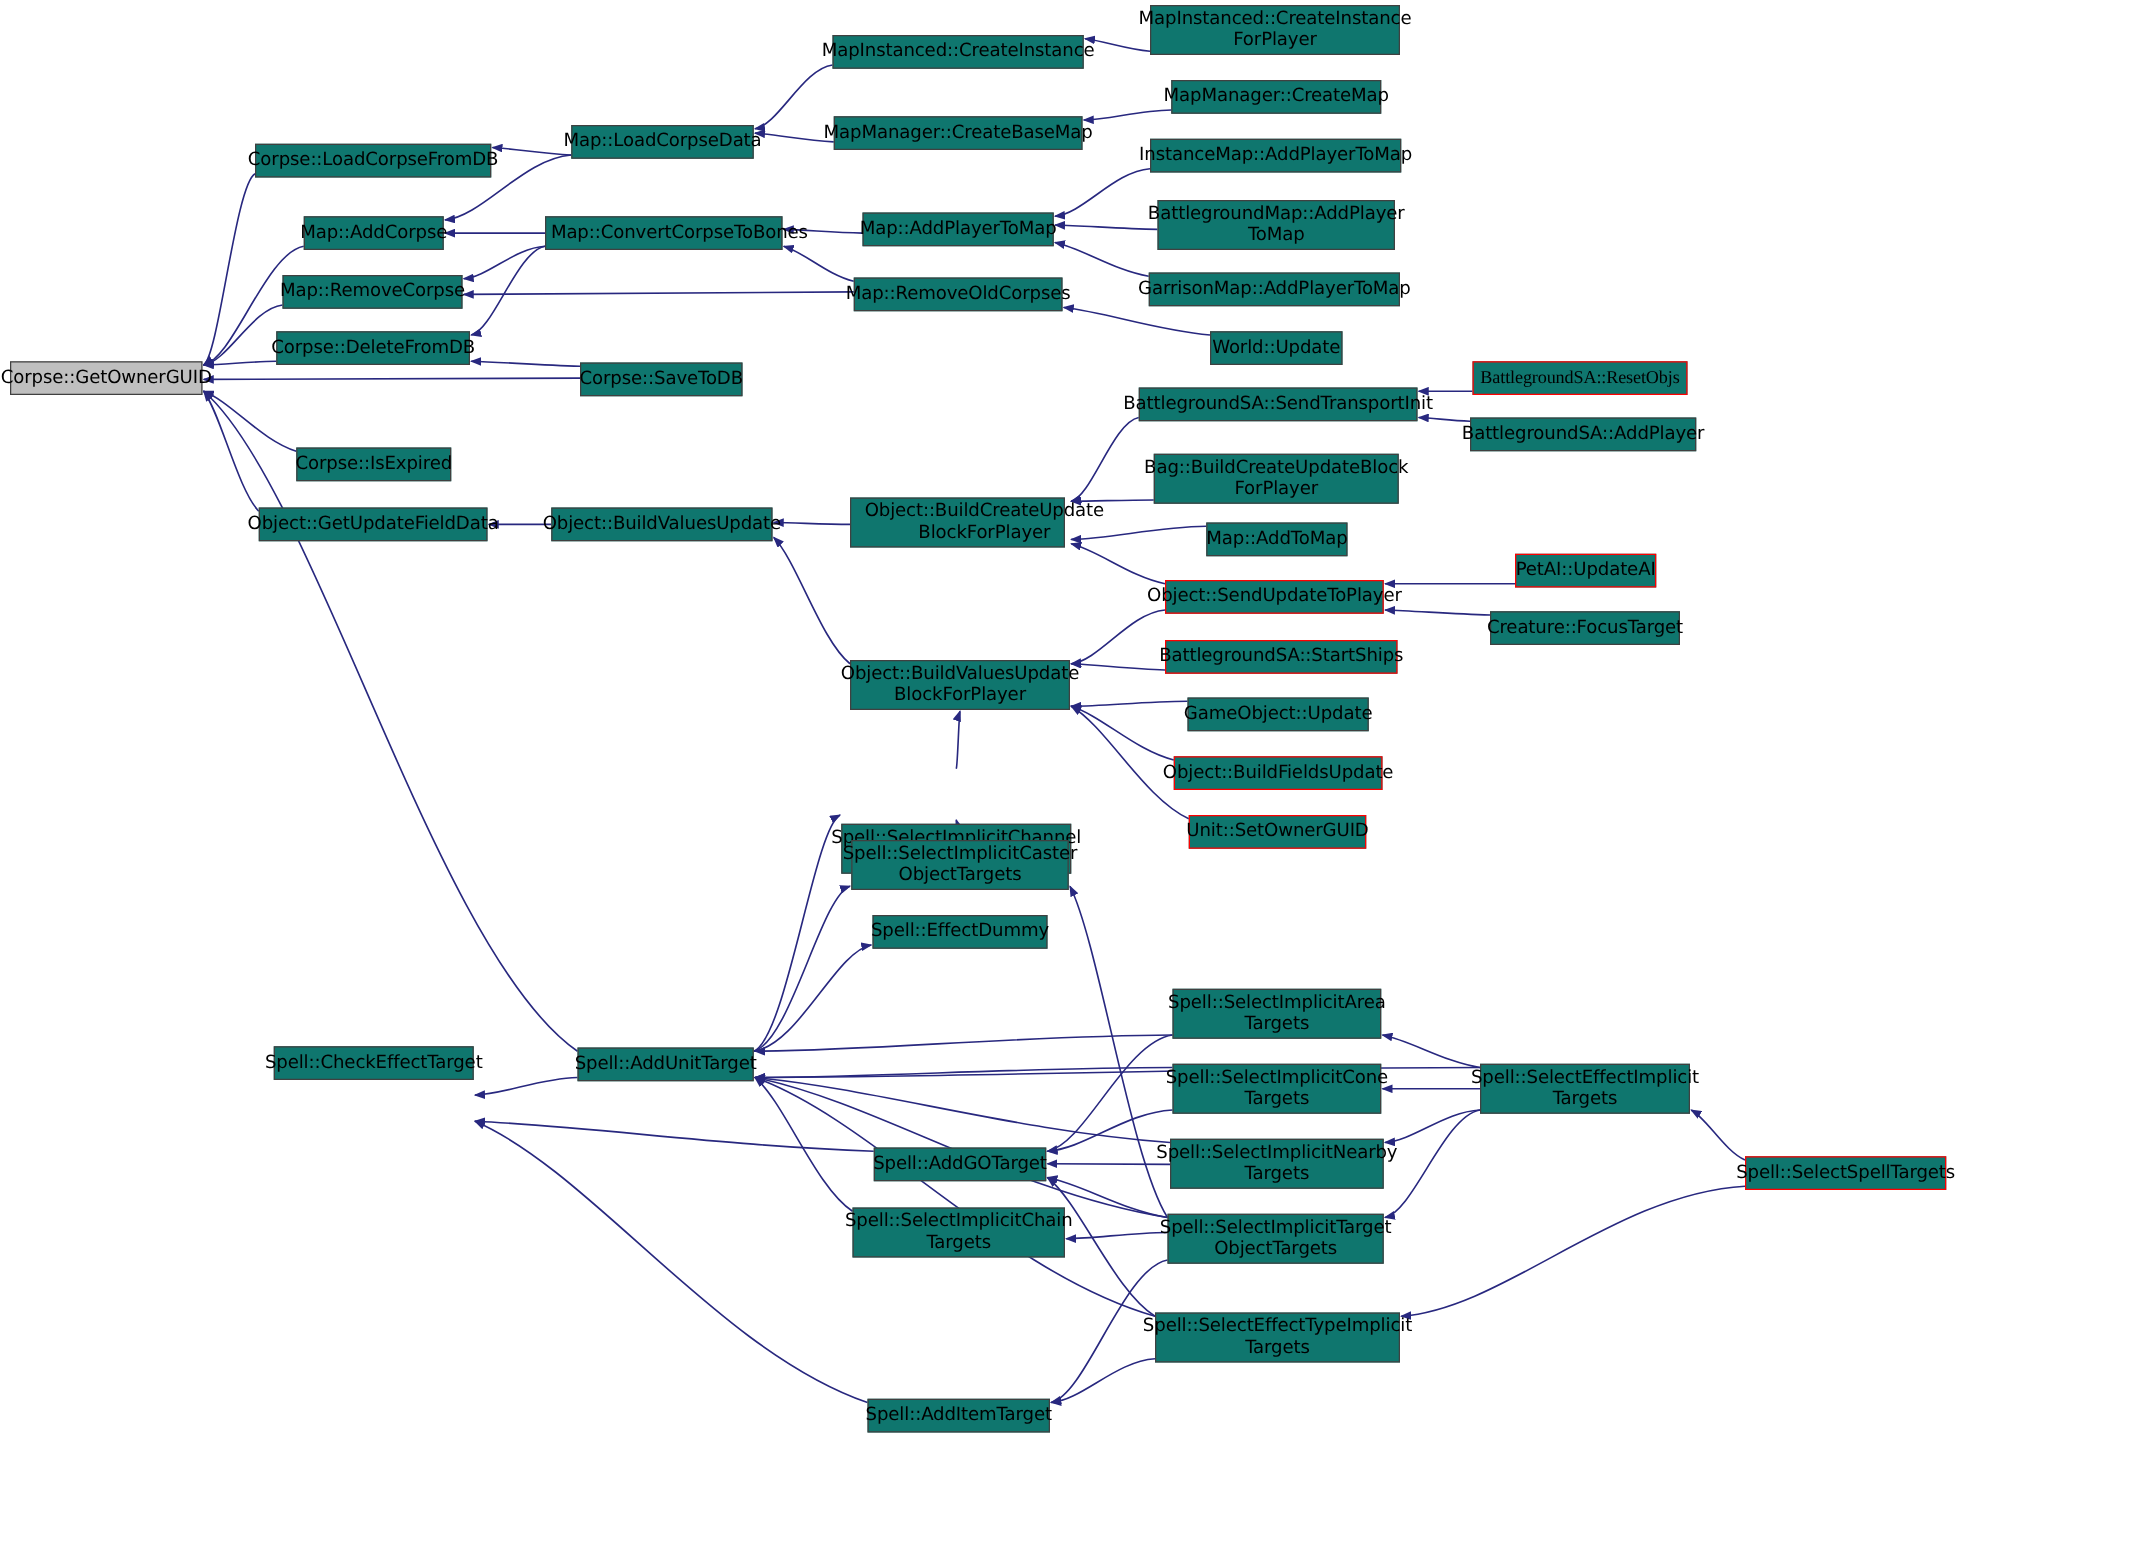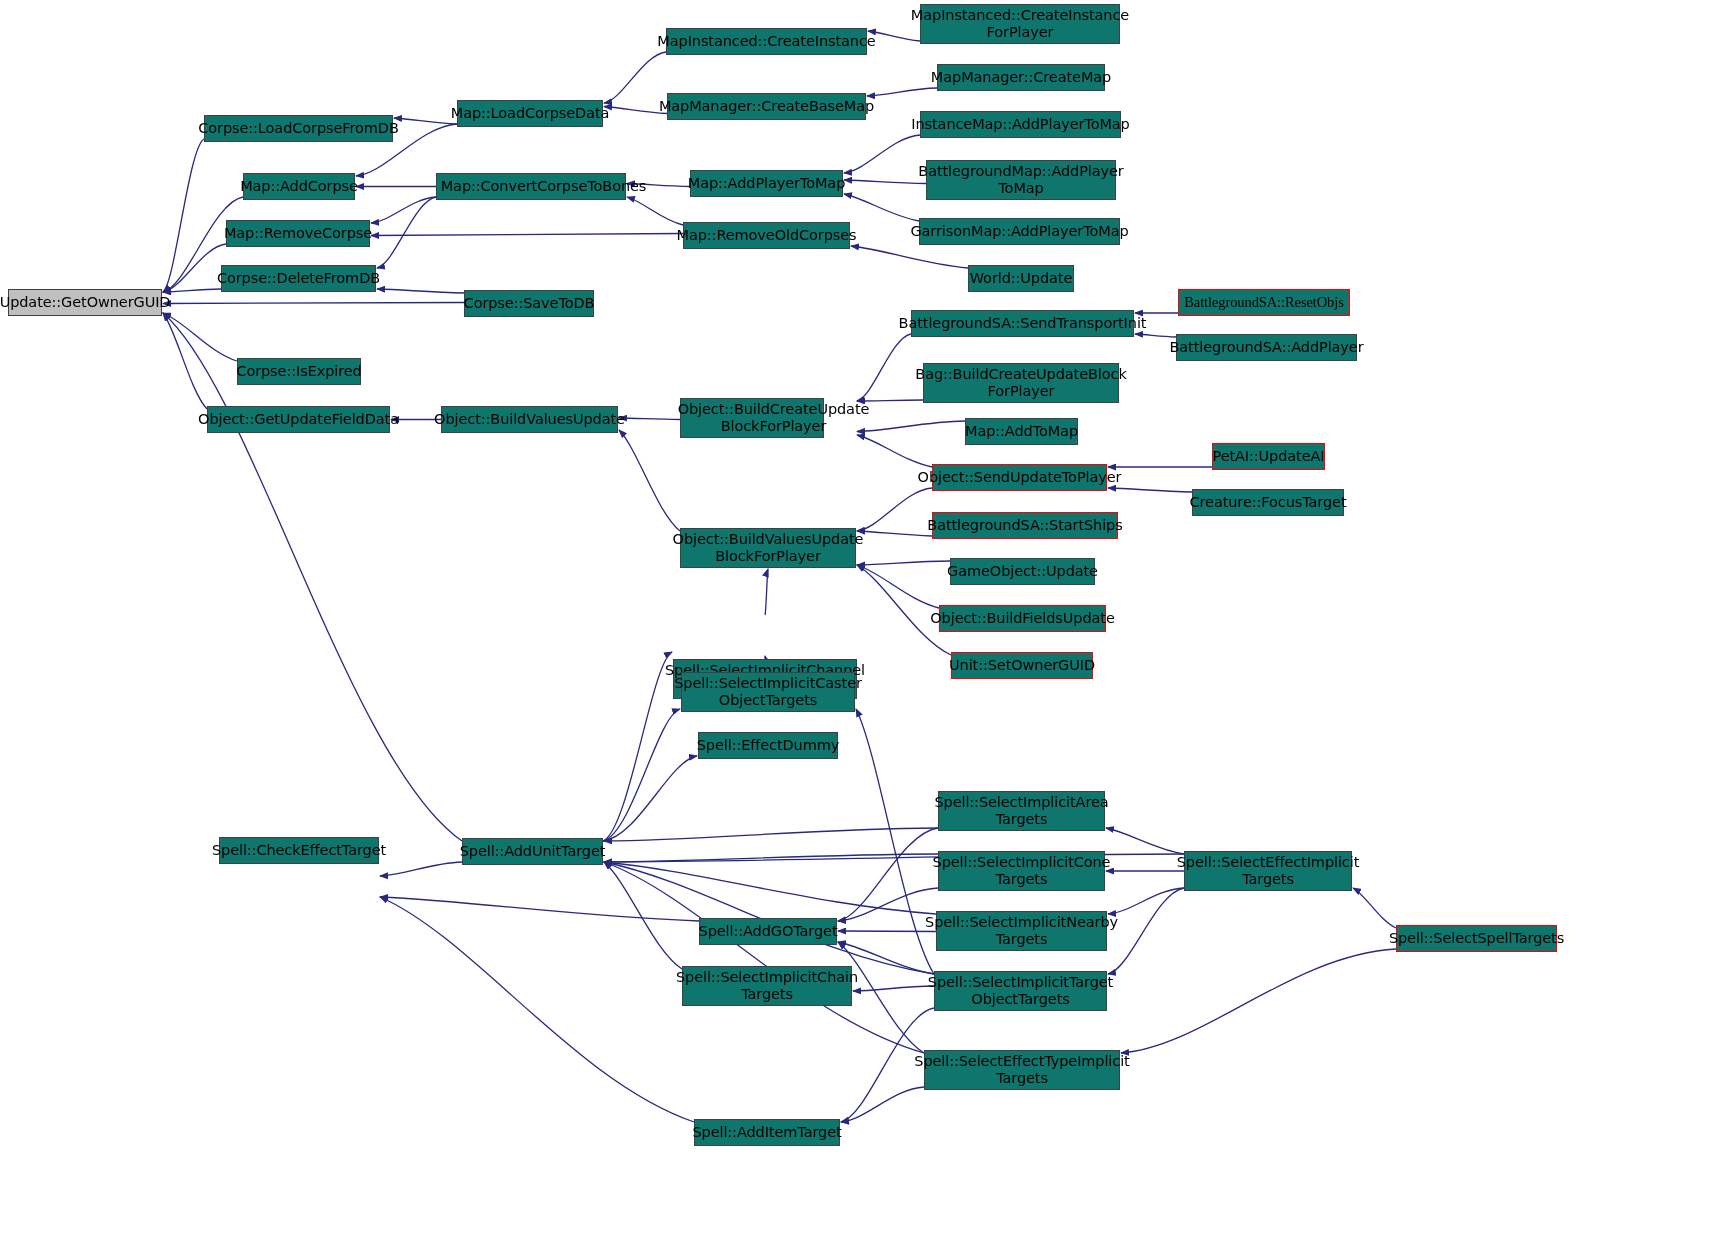--- a/index.html
+++ b/index.html
@@ -127,21 +127,21 @@
         <path d="M 1184 888 C 1155.12 889.495, 1130.8 912.505, 1108 914" fill="none" stroke="#28287f" stroke-width="1.3" marker-end="url(#arrowhead)"></path>
         <path d="M 1184 888 C 1155.12 892.945, 1130.8 969.0550000000001, 1108 974" fill="none" stroke="#28287f" stroke-width="1.3" marker-end="url(#arrowhead)"></path>
         <path d="M 1396 928 C 1379.66 920.7, 1365.9 895.3, 1353 888" fill="none" stroke="#28287f" stroke-width="1.3" marker-end="url(#arrowhead)"></path>
         <path d="M 1396 949 C 1291.5 954.98, 1203.5 1047.02, 1121 1053" fill="none" stroke="#28287f" stroke-width="1.3" marker-end="url(#arrowhead)"></path>
         <path d="M 924 1087 C 892.46 1089.0125, 865.9 1119.9875, 841 1122" fill="none" stroke="#28287f" stroke-width="1.3" marker-end="url(#arrowhead)"></path>
         <path d="M 934 1008 C 898.66 1014.555, 868.9 1115.445, 841 1122" fill="none" stroke="#28287f" stroke-width="1.3" marker-end="url(#arrowhead)"></path>
         <path d="M 694 1122 C 574.68 1080.9375, 474.20000000000005 938.0625, 380 897" fill="none" stroke="#28287f" stroke-width="1.3" marker-end="url(#arrowhead)"></path>
       </g>
   </svg>
   <div id="node-layer">
-      <div class="node root" style="left: 8px; top: 289px; width: 154px; height: 27px;">Update::GetOwnerGUID</div>
+      <div class="node root" style="left: 8px; top: 289px; width: 154px; height: 27px;">Corpse::GetOwnerGUID</div>
       <div class="node" style="left: 204px; top: 115px; width: 189px; height: 27px;">Corpse::LoadCorpseFromDB</div>
       <div class="node" style="left: 243px; top: 173px; width: 112px; height: 27px;">Map::AddCorpse</div>
       <div class="node" style="left: 226px; top: 220px; width: 144px; height: 27px;">Map::RemoveCorpse</div>
       <div class="node" style="left: 221px; top: 265px; width: 155px; height: 27px;">Corpse::DeleteFromDB</div>
       <div class="node" style="left: 464px; top: 290px; width: 130px; height: 27px;">Corpse::SaveToDB</div>
       <div class="node" style="left: 237px; top: 358px; width: 124px; height: 27px;">Corpse::IsExpired</div>
       <div class="node" style="left: 207px; top: 406px; width: 183px; height: 27px;">Object::GetUpdateFieldData</div>
       <div class="node" style="left: 457px; top: 100px; width: 146px; height: 27px;">Map::LoadCorpseData</div>
       <div class="node" style="left: 436px; top: 173px; width: 190px; height: 27px; padding-left: 28px;">Map::ConvertCorpseToBones</div>
       <div class="node" style="left: 666px; top: 28px; width: 201px; height: 27px;">MapInstanced::CreateInstance</div>
@@ -155,21 +155,21 @@
       <div class="node" style="left: 926px; top: 160px; width: 190px; height: 40px;">BattlegroundMap::AddPlayer
 ToMap</div>
       <div class="node" style="left: 919px; top: 218px; width: 201px; height: 27px;">GarrisonMap::AddPlayerToMap</div>
       <div class="node" style="left: 968px; top: 265px; width: 106px; height: 27px;">World::Update</div>
       <div class="node" style="left: 911px; top: 310px; width: 223px; height: 27px;">BattlegroundSA::SendTransportInit</div>
       <div class="node red" style="left: 1178px; top: 289px; width: 172px; height: 27px; font-family: Liberation Serif, serif;">BattlegroundSA::ResetObjs</div>
       <div class="node" style="left: 1176px; top: 334px; width: 181px; height: 27px;">BattlegroundSA::AddPlayer</div>
       <div class="node" style="left: 923px; top: 363px; width: 196px; height: 40px;">Bag::BuildCreateUpdateBlock
 ForPlayer</div>
       <div class="node" style="left: 441px; top: 406px; width: 177px; height: 27px;">Object::BuildValuesUpdate</div>
-      <div class="node" style="left: 680px; top: 398px; width: 144px; height: 40px; padding-left: 46px;">Object::BuildCreateUpdate
+      <div class="node" style="left: 680px; top: 398px; width: 172px; height: 40px; padding-left: 46px;">Object::BuildCreateUpdate
 BlockForPlayer</div>
       <div class="node" style="left: 965px; top: 418px; width: 113px; height: 27px;">Map::AddToMap</div>
       <div class="node red" style="left: 932px; top: 464px; width: 175px; height: 27px;">Object::SendUpdateToPlayer</div>
       <div class="node red" style="left: 1212px; top: 443px; width: 113px; height: 27px;">PetAI::UpdateAI</div>
       <div class="node" style="left: 1192px; top: 489px; width: 152px; height: 27px;">Creature::FocusTarget</div>
       <div class="node" style="left: 680px; top: 528px; width: 176px; height: 40px;">Object::BuildValuesUpdate
 BlockForPlayer</div>
       <div class="node red" style="left: 932px; top: 512px; width: 186px; height: 27px;">BattlegroundSA::StartShips</div>
       <div class="node" style="left: 950px; top: 558px; width: 145px; height: 27px;">GameObject::Update</div>
       <div class="node red" style="left: 939px; top: 605px; width: 167px; height: 27px;">Object::BuildFieldsUpdate</div>

